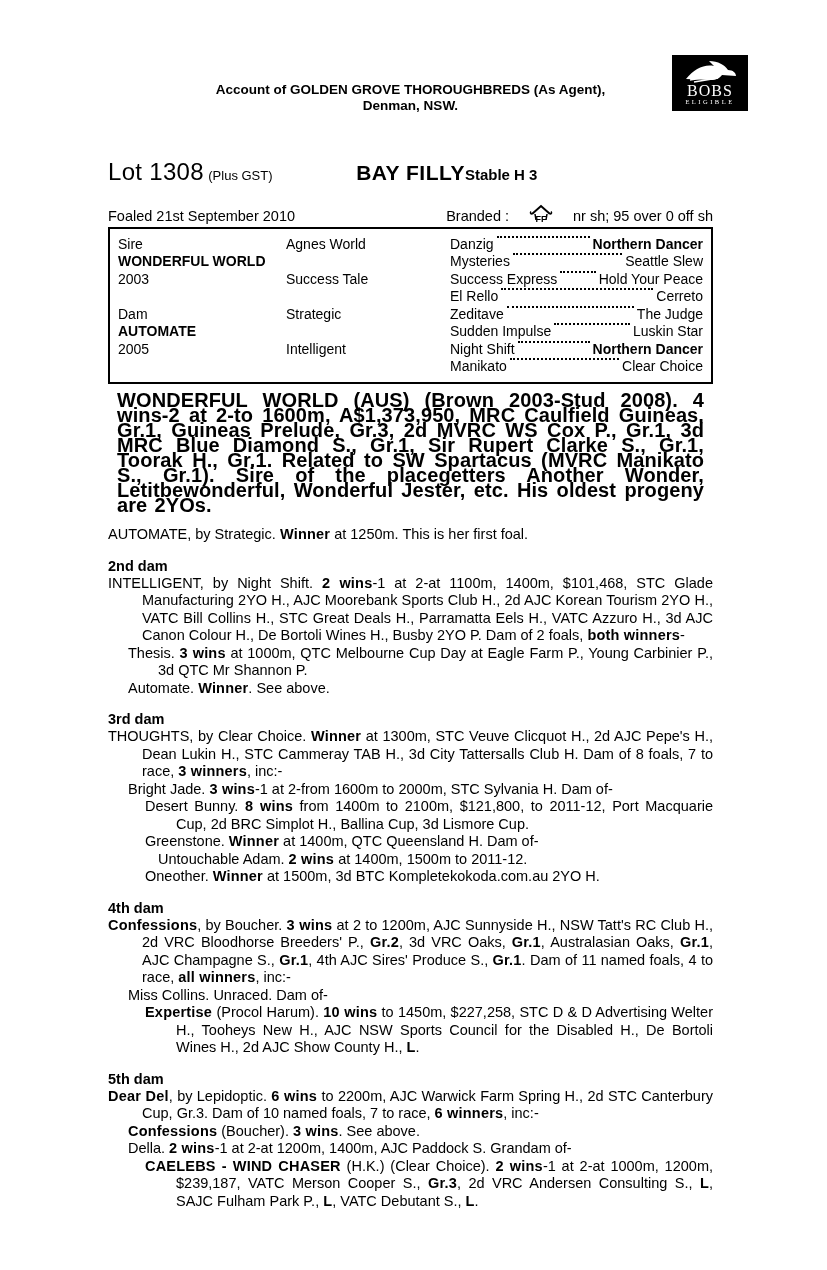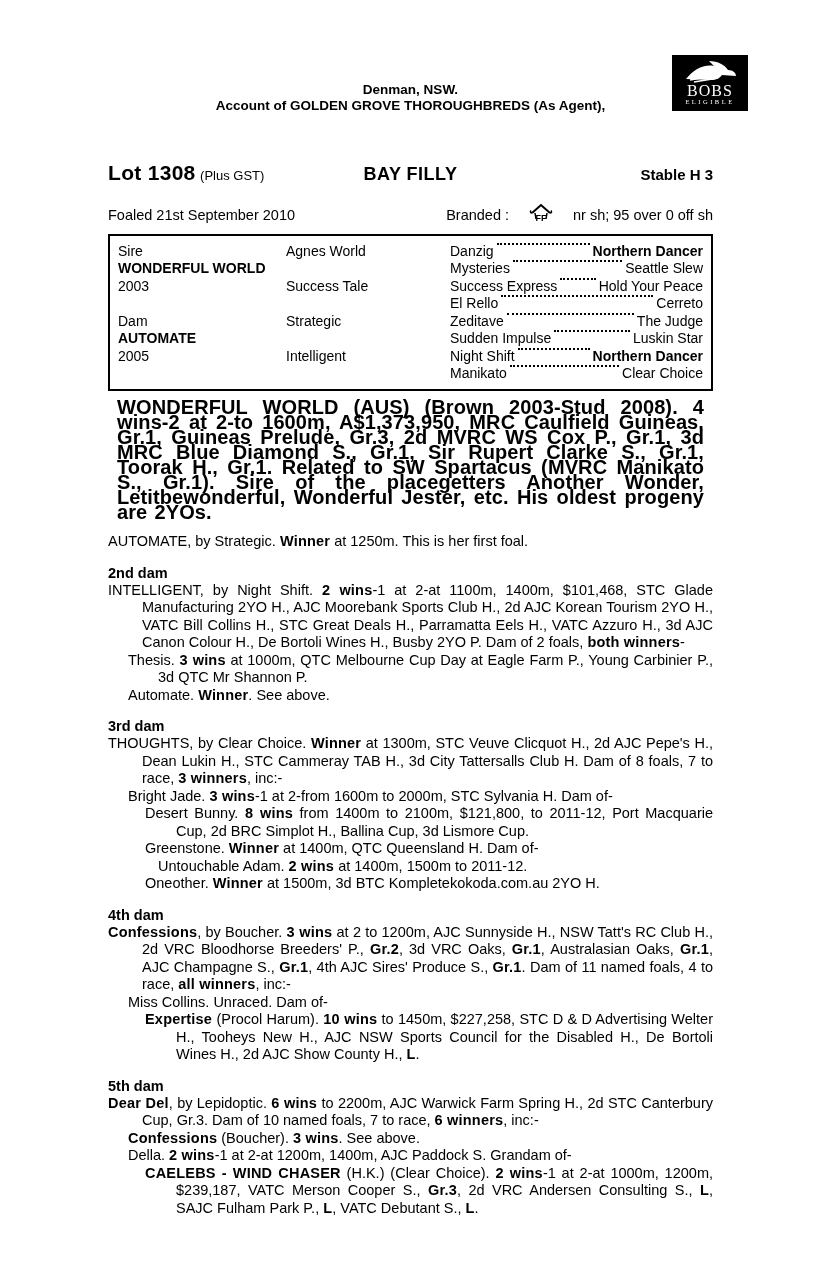--- a/index.html
+++ b/index.html
@@ -15,31 +15,31 @@
     background:#000; color:#fff; text-align:center; padding-top:4px;
   }
   .bobs svg { display:block; margin:0 auto; }
   .bobs-title { font-family:"Liberation Serif", serif; font-size:16px; letter-spacing:1px; line-height:15px; }
   .bobs-sub   { font-family:"Liberation Serif", serif; font-size:6.5px; letter-spacing:2.5px; line-height:8px; }
   
   .account { text-align:center; margin-top:30px; font-weight:700; font-size:13.5px; line-height:16px; }
   .lotrow { display:flex; align-items:baseline; margin-top:7px; }
   .lotrow .left  { flex:1; white-space:nowrap; }
   .lotrow .mid   { flex:0 0 auto; text-align:center; }
-  .lotrow .right { flex:1; text-align:right; white-space:nowrap;margin-top:45px; }
-  .lot-big { font-size:21px; font-weight:700; letter-spacing:0.3px; }
+  .lotrow .right { flex:1; text-align:left; white-space:nowrap;margin-top:45px; }
+  .lot-big { font-size:24px; font-weight:400; letter-spacing:0.3px; }
   .gst { font-size:13px; }
-  .horse-title { font-size:18px; font-weight:700; letter-spacing:0.5px; }
+  .horse-title { font-size:21px; font-weight:700; letter-spacing:0.5px; }
   .stable { font-size:15px; font-weight:700; }
   .foalrow { display:flex; justify-content:space-between; align-items:center; margin-top:19px; font-size:14.5px; }
   .branded { display:flex; align-items:center; gap:20px; }
   .branded svg { position:relative; top:-2px; }
   
   .ped {
-    margin-top:8px; border:2px solid #000; padding:6px 8px 7px 8px;
+    margin-top:0; border:2px solid #000; padding:6px 8px 7px 8px;
     display:grid; grid-template-columns:168px 164px 1fr; grid-auto-rows:17.5px;
     font-size:14px; align-items:center;
   }
   .ped .cell { white-space:nowrap; }
   .b { font-weight:700; }
   .c1{grid-column:1} .c2{grid-column:2} .c3{grid-column:3}
   .r1{grid-row:1} .r2{grid-row:2} .r3{grid-row:3} .r4{grid-row:4}
   .r5{grid-row:5} .r6{grid-row:6} .r7{grid-row:7} .r8{grid-row:8}
   .anc { display:flex; align-items:flex-start; }
   .anc span { white-space:nowrap; line-height:16px; }
@@ -67,22 +67,22 @@
   <div class="bobs">
     <svg width="60" height="24" viewBox="0 0 60 24">
       <path d="M6 20 C14 10 24 5 34 7 L29 2 C38 2 45 6 48 11 C53 11 56 14 56 17 L42 16 C40 19 36 21 30 21 Z" fill="#ffffff"></path>
       <path d="M10 21 L34 17 M14 23 L38 19" stroke="#ffffff" stroke-width="1.5" fill="none"></path>
     </svg>
     <div class="bobs-title">BOBS</div>
     <div class="bobs-sub">ELIGIBLE</div>
   </div>
 
   <div class="account">
+    <div>Account of GOLDEN GROVE THOROUGHBREDS (As Agent),</div>
     <div>Denman, NSW.</div>
-    <div>Account of GOLDEN GROVE THOROUGHBREDS (As Agent),</div>
   </div>
 
   <div class="lotrow">
     <div class="left">
       <span class="lot-big">Lot 1308</span>
       <span class="gst">(Plus GST)</span>
     </div>
     <div class="mid horse-title">BAY FILLY</div>
     <div class="right stable">Stable H 3</div>
   </div>

